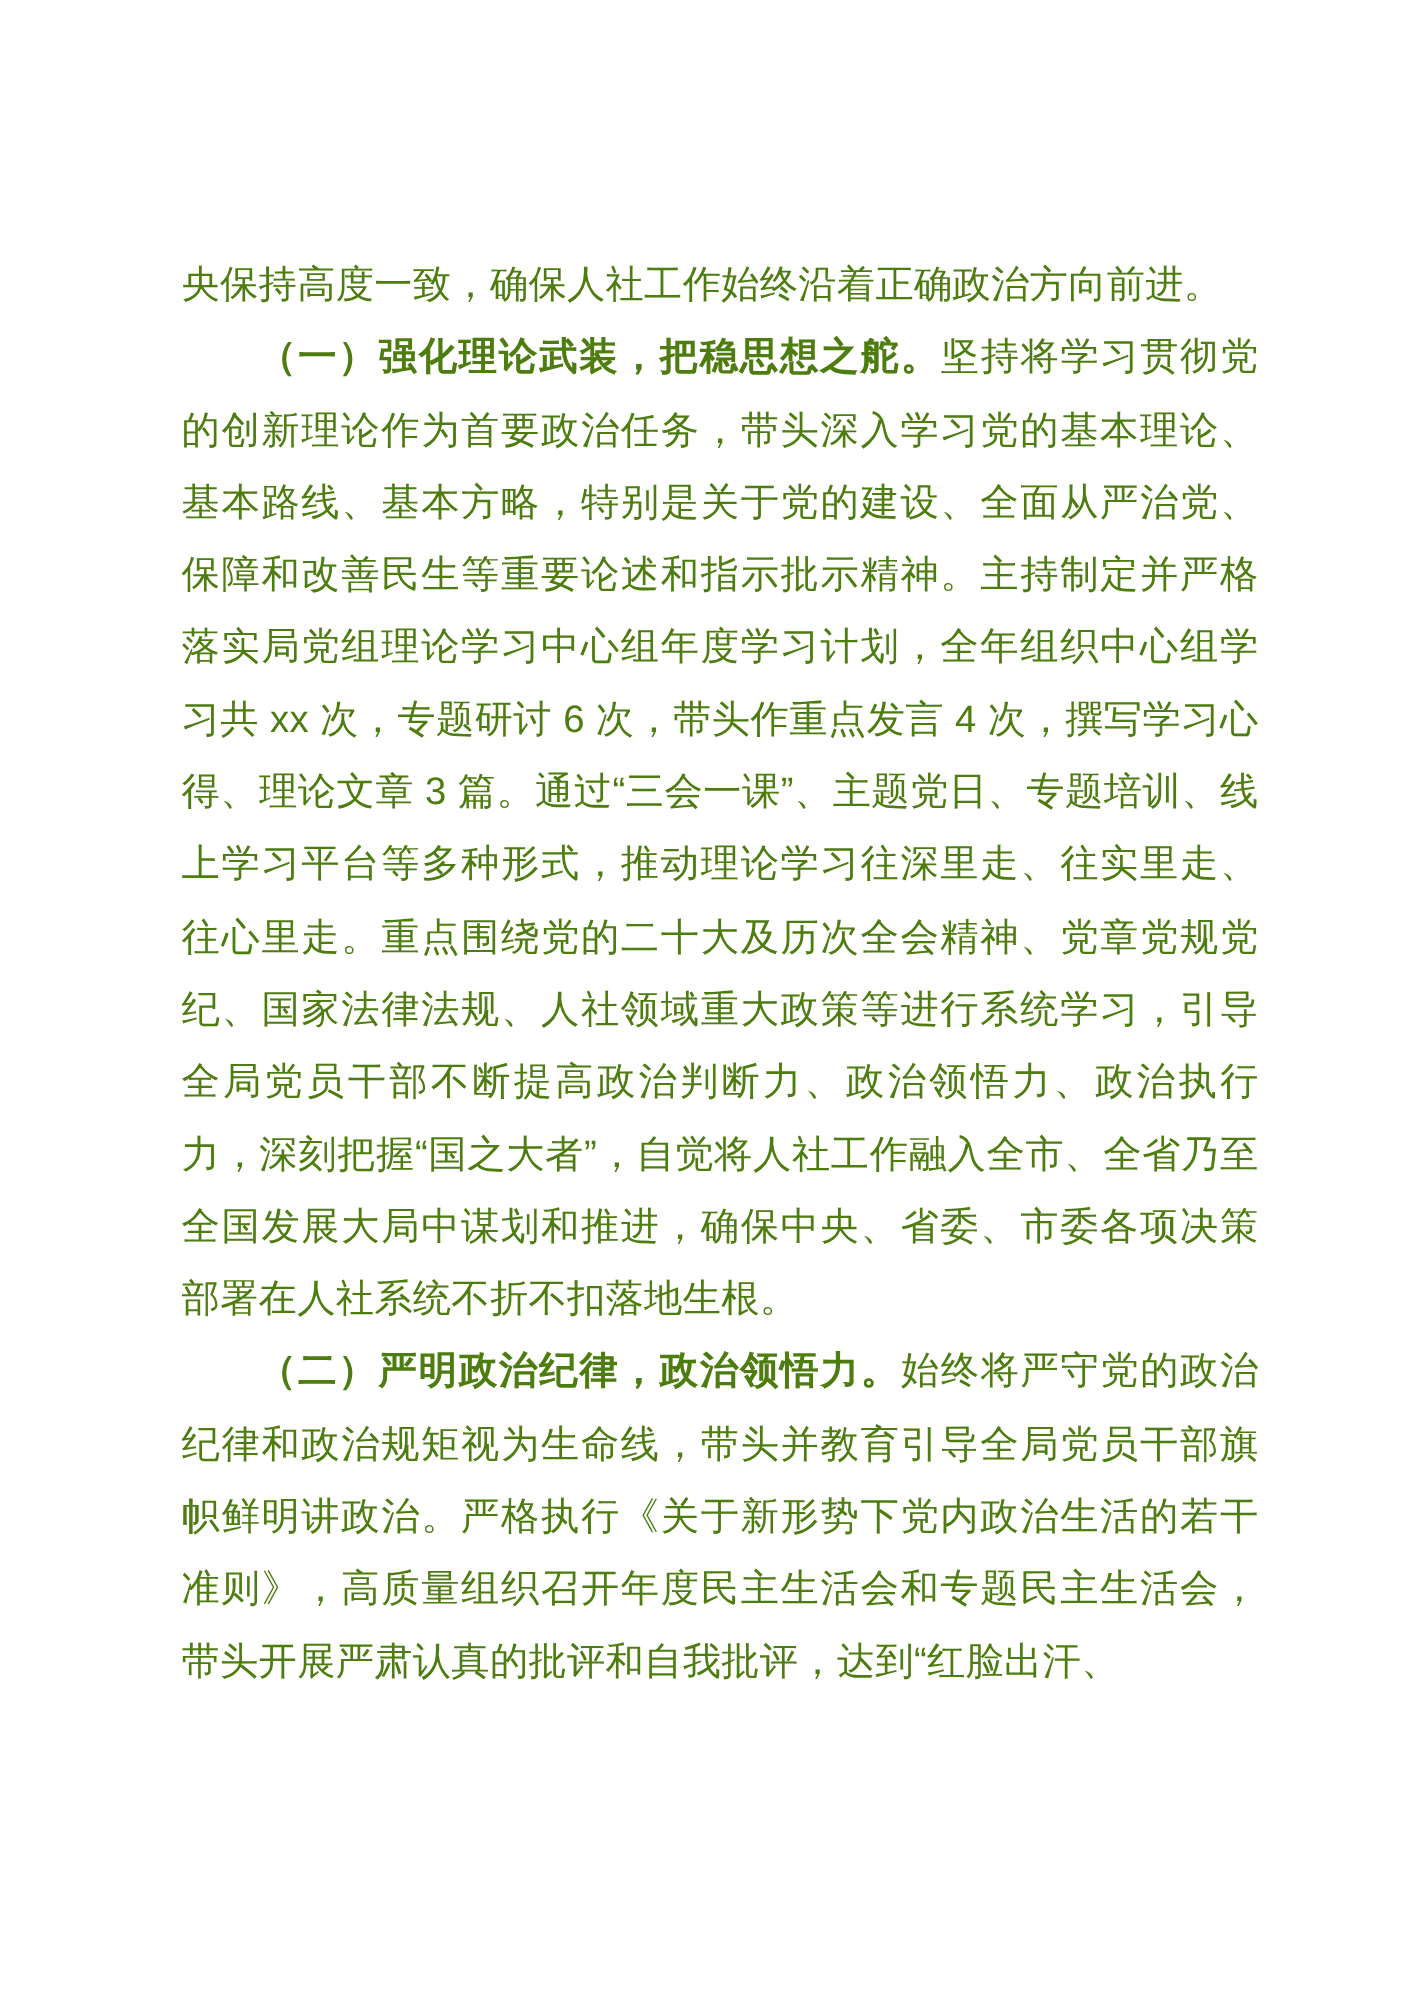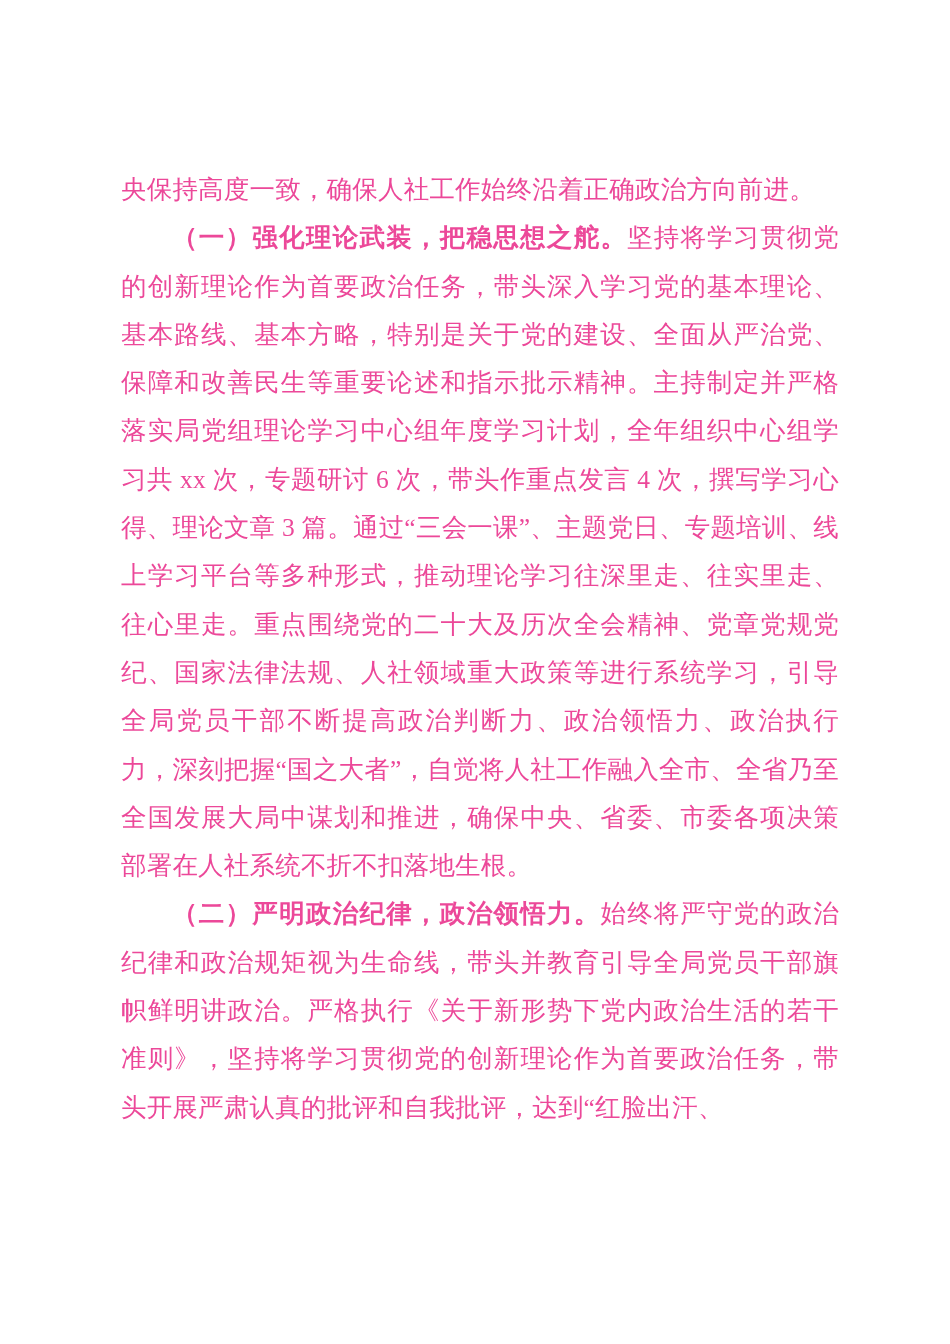--- a/index.html
+++ b/index.html
@@ -6,22 +6,22 @@
     margin: 0;
     padding: 0;
     background: #ffffff;
   }
   #page {
     position: relative;
     width: 950px;
     height: 1128px;
     background: #ffffff;
     overflow: hidden;
-    font-family: Liberation Serif, serif;
-    color: #ec4899;
+    font-family: Liberation Sans, sans-serif;
+    color: #4d7c0f;
   }
   #content {
     position: absolute;
     left: 121px;
     top: 166px;
     width: 718px;
   }
   .para {
     margin: 0;
     font-size: 25.5px;
@@ -54,17 +54,17 @@
 
     <p class="para continuation">
       <span class="body-run">央保持高度一致，确保人社工作始终沿着正确政治方向前进。</span>
     </p>
 
     <p class="para indented">
       <span class="lead">（一）强化理论武装，把稳思想之舵。</span><span class="body-run">坚持将学习贯彻党的创新理论作为首要政治任务，带头深入学习党的基本理论、基本路线、基本方略，特别是关于党的建设、全面从严治党、保障和改善民生等重要论述和指示批示精神。主持制定并严格落实局党组理论学习中心组年度学习计划，全年组织中心组学习共 xx 次，专题研讨 6 次，带头作重点发言 4 次，撰写学习心得、理论文章 3 篇。通过“三会一课”、主题党日、专题培训、线上学习平台等多种形式，推动理论学习往深里走、往实里走、往心里走。重点围绕党的二十大及历次全会精神、党章党规党纪、国家法律法规、人社领域重大政策等进行系统学习，引导全局党员干部不断提高政治判断力、政治领悟力、政治执行力，深刻把握“国之大者”，自觉将人社工作融入全市、全省乃至全国发展大局中谋划和推进，确保中央、省委、市委各项决策部署在人社系统不折不扣落地生根。</span>
     </p>
 
     <p class="para indented">
-      <span class="lead">（二）严明政治纪律，政治领悟力。</span><span class="body-run">始终将严守党的政治纪律和政治规矩视为生命线，带头并教育引导全局党员干部旗帜鲜明讲政治。严格执行《关于新形势下党内政治生活的若干准则》，坚持将学习贯彻党的创新理论作为首要政治任务，带头开展严肃认真的批评和自我批评，达到“红脸出汗、</span>
+      <span class="lead">（二）严明政治纪律，政治领悟力。</span><span class="body-run">始终将严守党的政治纪律和政治规矩视为生命线，带头并教育引导全局党员干部旗帜鲜明讲政治。严格执行《关于新形势下党内政治生活的若干准则》，高质量组织召开年度民主生活会和专题民主生活会，带头开展严肃认真的批评和自我批评，达到“红脸出汗、</span>
     </p>
 
   </div>
 </div>
 
 </body></html>

